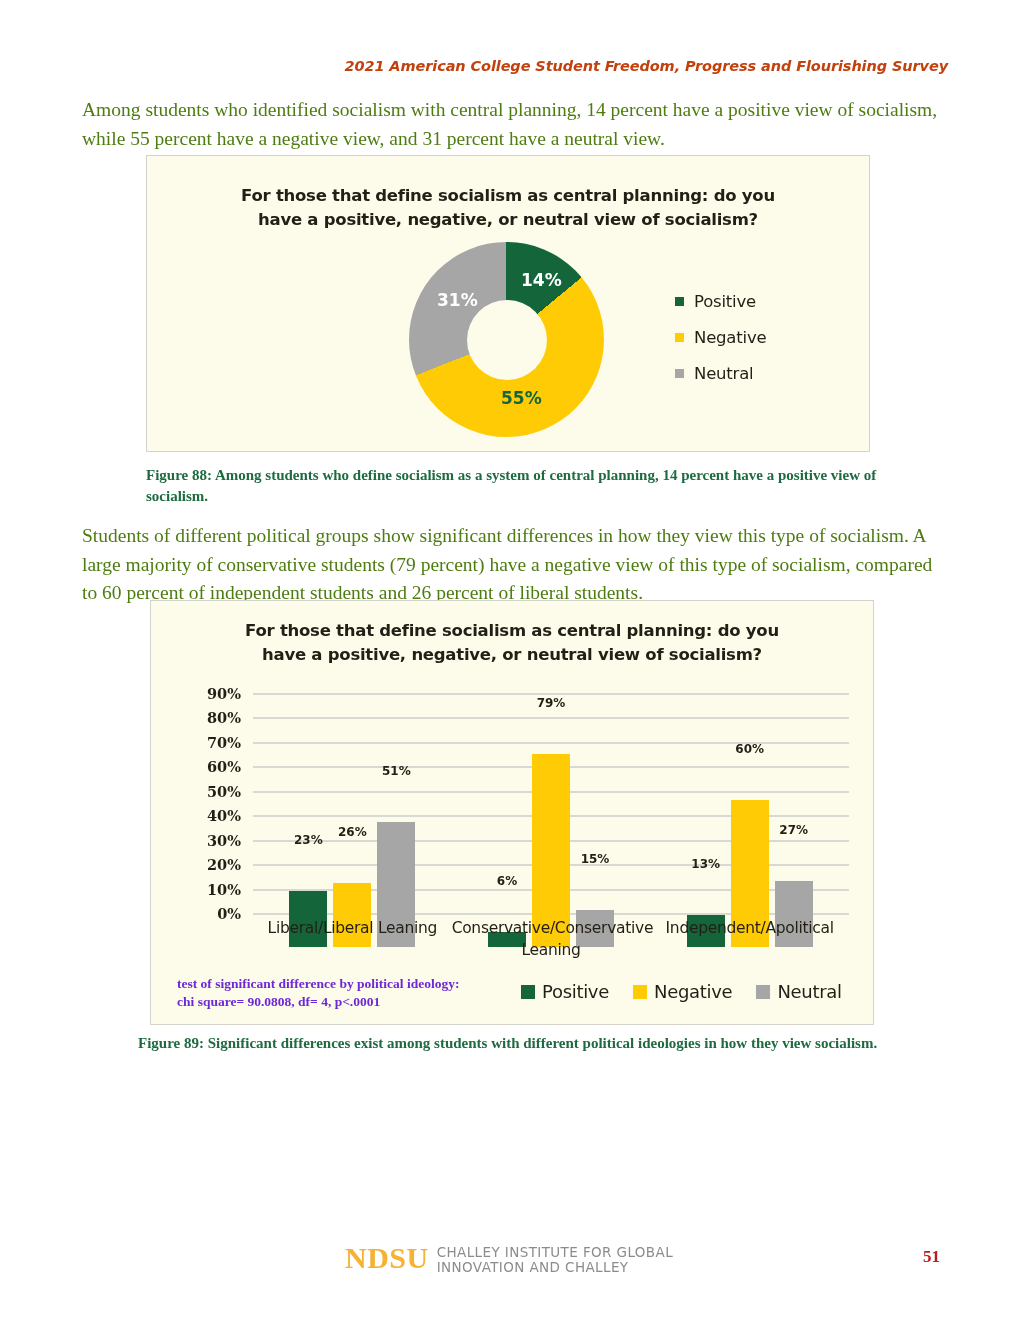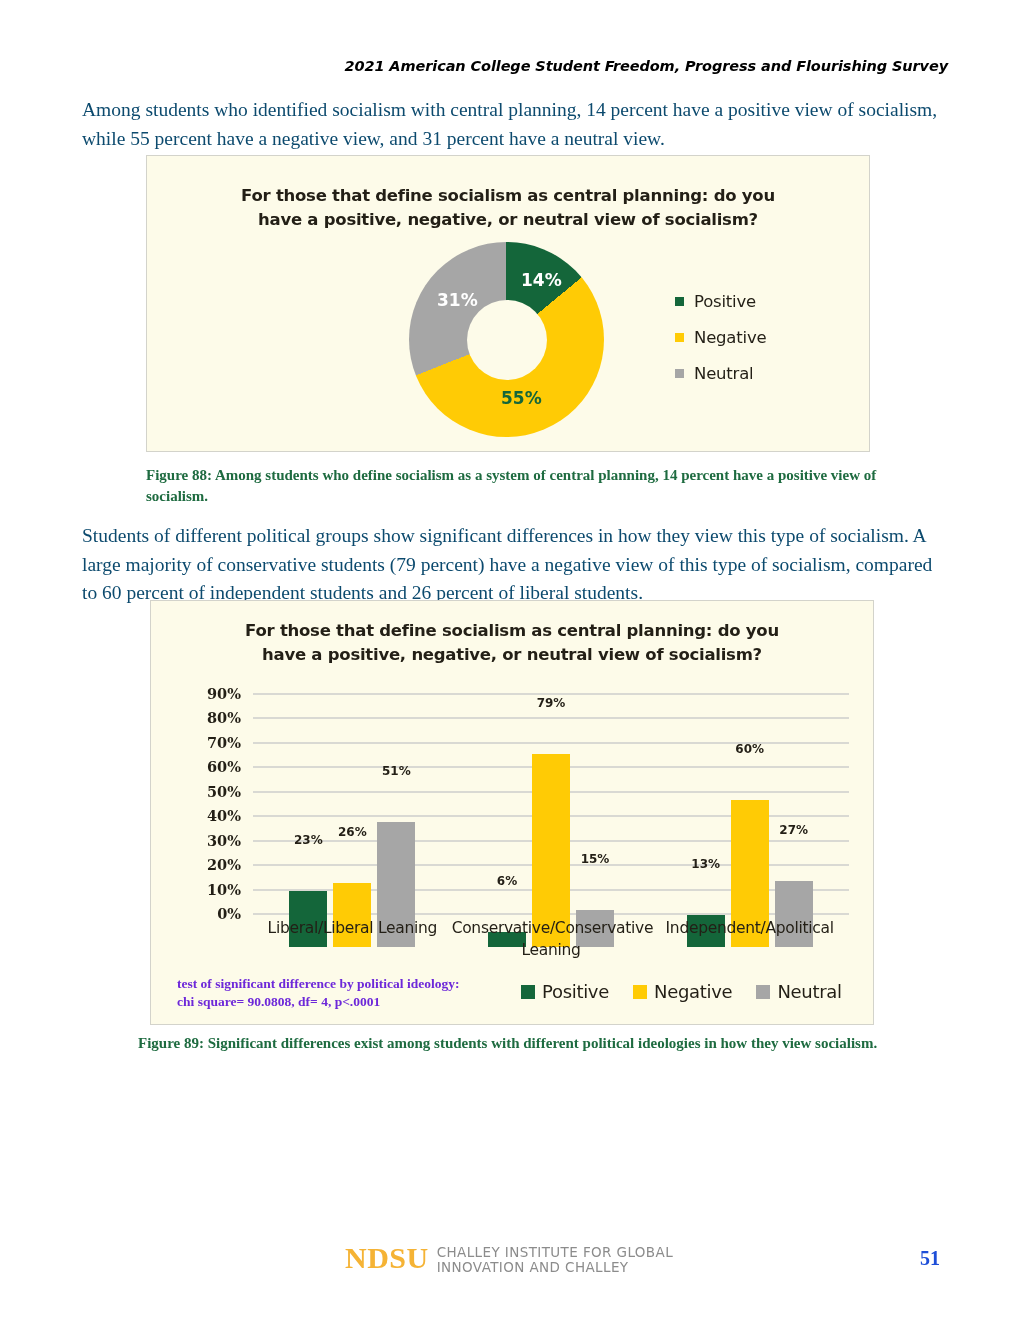--- a/index.html
+++ b/index.html
@@ -18,34 +18,34 @@
 
   
   .running-header {
     position: absolute;
     top: 58px;
     right: 72px;
     font-family: "DejaVu Sans", sans-serif;
     font-style: italic;
     font-weight: bold;
     font-size: 14.5px;
-    color: #000000;
+    color: #c2410c;
     letter-spacing: -0.1px;
     white-space: nowrap;
   }
 
   
   .body-par {
     position: absolute;
     left: 82px;
     width: 858px;
     font-family: "Liberation Serif", serif;
     font-size: 19.5px;
     line-height: 28.5px;
-    color: #0c4a6e;
+    color: #4d7c0f;
     text-align: left;
   }
   #par-1 { top: 96px; }
   #par-2 { top: 522px; }
 
   
   .figure-frame {
     position: absolute;
     background: #FDFBE9;
     border: 1px solid #D3D3CB;
@@ -292,22 +292,22 @@
     line-height: 14.5px;
     color: #8C8C8C;
     letter-spacing: 0.4px;
   }
   #page-number {
     position: absolute;
     right: 80px;
     top: 4px;
     font-family: "Liberation Serif", serif;
     font-weight: bold;
-    font-size: 20px;
-    color: #1d4ed8;
+    font-size: 17px;
+    color: #b91c1c;
   }
 </style>
 </head>
 <body>
 
 <div class="running-header">2021 American College Student Freedom, Progress and Flourishing Survey</div>
 
 <div class="body-par" id="par-1">Among students who identified socialism with central planning, 14 percent have a positive view of socialism, while 55 percent have a negative view, and 31 percent have a neutral view.</div>
 
 <div class="figure-frame" id="figure-88-frame">

